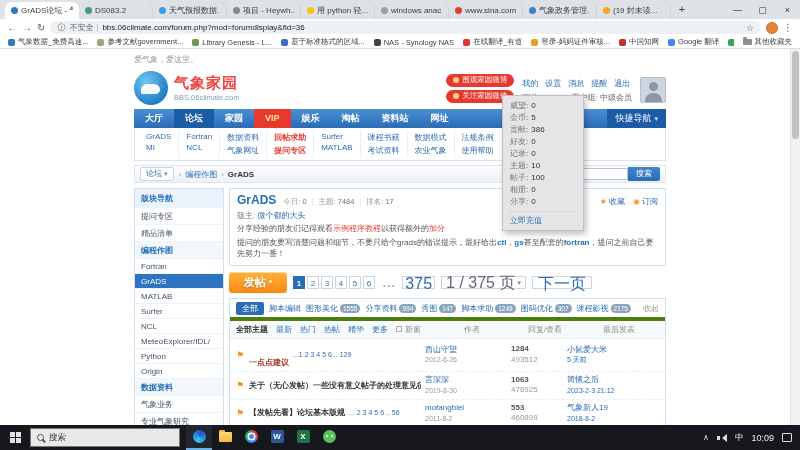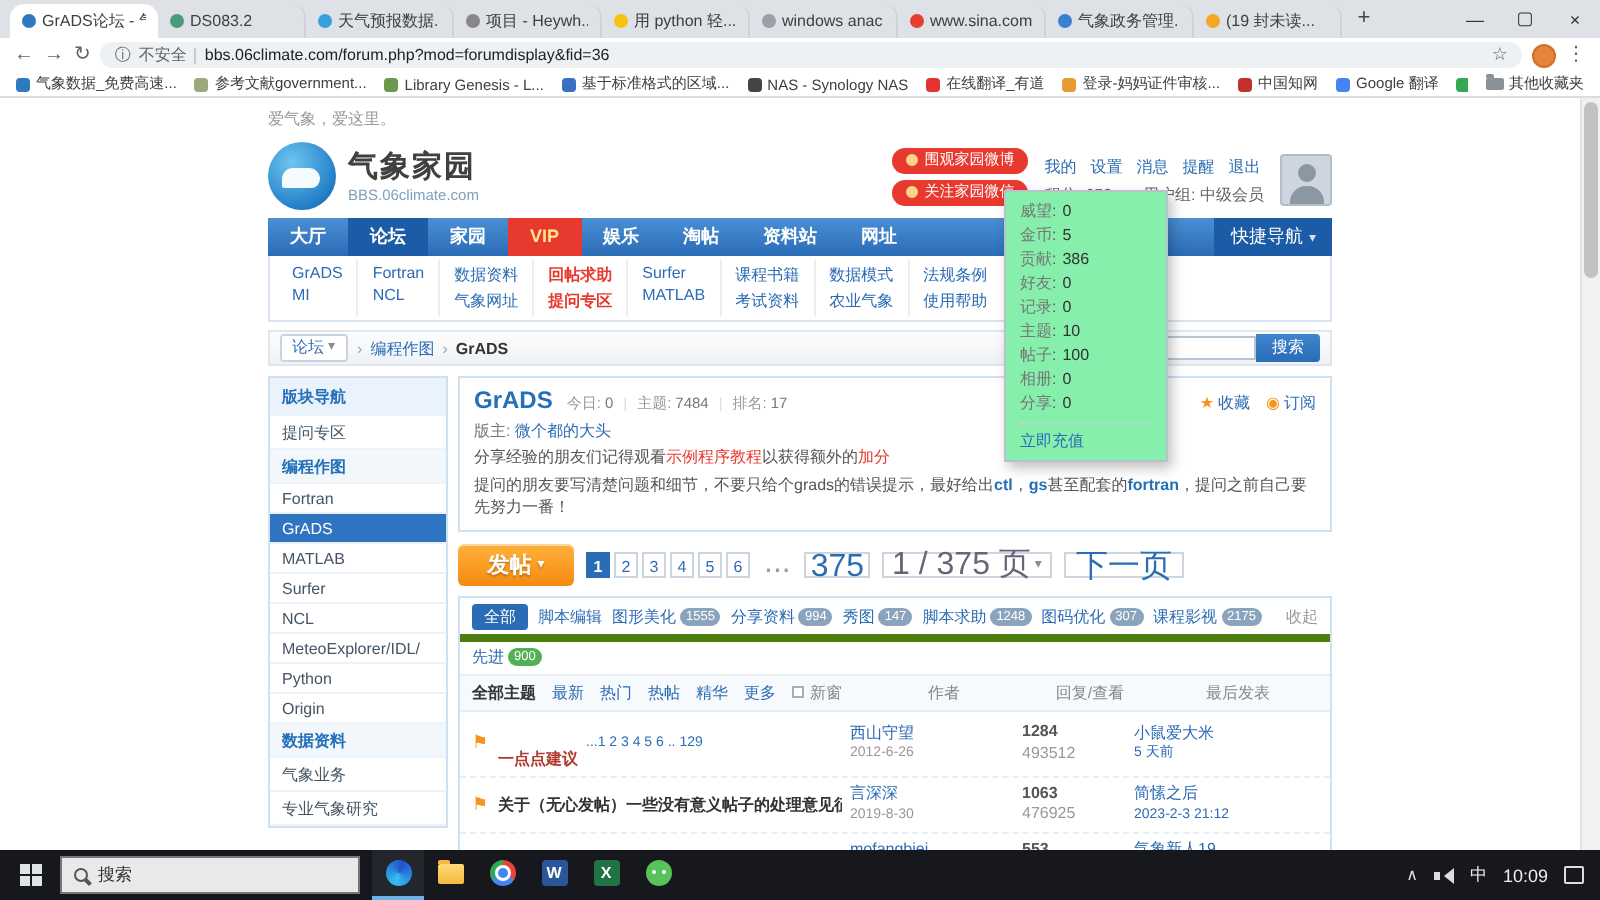--- a/index.html
+++ b/index.html
@@ -41,21 +41,21 @@
   .page { position:absolute; top:49px; left:0; right:0; bottom:25px; background:#fff; overflow:hidden; }
   .scrollbar { position:absolute; right:0; top:0; bottom:0; width:10px; background:#f1f1f1; border-left:1px solid #e3e3e3; }
   .thumb { position:absolute; top:2px; left:1px; right:1px; height:88px; background:#c2c2c2; border-radius:4px; }
   .wrapper { width:532px; margin:0 auto; position:relative; height:100%; }
 
   .slogan { font-size:8px; color:#999; padding:5px 0 2px; }
   .siterow { display:flex; align-items:center; height:42px; }
   .logo { width:34px; height:34px; border-radius:50%; background:radial-gradient(circle at 35% 30%, #6ec6f0, #1f7ac4 75%); position:relative; flex:none; }
   .logo::after { content:""; position:absolute; left:7px; top:13px; width:19px; height:10px; background:#fff; border-radius:10px 10px 8px 2px; opacity:.95; }
   .sitename { margin-left:6px; }
-  .site-title { font-size:15px; font-weight:bold; color:#404040; letter-spacing:1px; }
+  .site-title { font-size:15px; font-weight:bold; color:#ef4444; letter-spacing:1px; }
   .site-domain { font-size:7.5px; color:#7fa0bb; }
   .hdr-right { margin-left:auto; display:flex; align-items:flex-end; gap:8px; }
   .badges { display:flex; flex-direction:column; gap:3px; }
   .pill { background:#e8392f; color:#fff; font-size:7.5px; border-radius:8px; padding:1.5px 7px; display:flex; align-items:center; gap:3px; white-space:nowrap; }
   .pill-ic { width:6px; height:6px; border-radius:50%; background:#ffd28a; flex:none; }
   .uinfo { font-size:8px; }
   .ulinks { display:flex; gap:7px; margin-bottom:3px; }
   .ulink { color:#2d6cb5; white-space:nowrap; }
   .uscore { color:#666; display:flex; gap:6px; align-items:center; white-space:nowrap; }
   .caret { font-size:7px; color:#889; }
@@ -152,21 +152,21 @@
   .tauthor { width:90px; flex:none; line-height:1.3; padding-left:4px; }
   .ta-name { display:block; color:#2d6cb5; overflow:hidden; white-space:nowrap; }
   .ta-date { display:block; color:#999; font-size:7px; }
   .tnums { width:56px; flex:none; line-height:1.3; }
   .tn-r { display:block; color:#555; font-weight:bold; }
   .tn-v { display:block; color:#999; }
   .tlast { width:92px; flex:none; line-height:1.3; }
   .tl-name { display:block; color:#2d6cb5; overflow:hidden; white-space:nowrap; }
   .tl-date { display:block; color:#2d6cb5; font-size:7px; }
 
-  .userpanel { position:absolute; left:368px; top:46px; width:82px; background:#86efac; border:1px solid #b9c2cc;
+  .userpanel { position:absolute; left:368px; top:46px; width:82px; background:#e5e5e5; border:1px solid #b9c2cc;
                box-shadow:2px 3px 6px rgba(0,0,0,.25); z-index:50; padding:4px 7px; font-size:8px; color:#555; }
   .up-row { display:flex; line-height:12px; }
   .up-label { color:#777; }
   .up-value { color:#333; margin-left:3px; }
   .up-footer { border-top:1px dotted #ccd; margin-top:3px; padding-top:3px; }
   .up-link { color:#2d6cb5; }
 
   .statusbar { position:absolute; left:0; bottom:0; height:12px; background:#f8f8f8; border:1px solid #bbb; border-left:none; border-bottom:none;
                font-size:7.5px; color:#444; line-height:10px; padding:0 5px; z-index:60; white-space:nowrap; }
 
@@ -432,20 +432,21 @@
           <input class="search-input" style="">
           <span class="search-btn">搜索</span>
         </div>
       </div>
 
       <div class="mainarea">
         <div class="sidebar">
 
         <div class="sb-item header">版块导航</div>
             <div class="sb-item">提问专区</div>
+            <div class="sb-item">精品清单</div>
             <div class="sb-item section">编程作图</div>
             <div class="sb-item">Fortran</div>
             <div class="sb-item active">GrADS</div>
             <div class="sb-item">MATLAB</div>
             <div class="sb-item">Surfer</div>
             <div class="sb-item">NCL</div>
             <div class="sb-item">MeteoExplorer/IDL/</div>
             <div class="sb-item">Python</div>
             <div class="sb-item">Origin</div>
             <div class="sb-item section">数据资料</div>
@@ -541,27 +542,20 @@
                   <span>图码优化</span>
                   <span class="tbadge">307</span>
                 </span>
                   <span class="ttab">
                   <span>课程影视</span>
                   <span class="tbadge">2175</span>
                 </span>
                 </div>
               <span class="collapse">收起</span>
             </div>
-            <div class="typetabs2">
-
-            <span class="ttab green">
-                <span>先进</span>
-                <span class="tbadge">900</span>
-              </span>
-              </div>
 
             <div class="filterbar">
               <div class="fls">
 
               <span class="fl strong">全部主题</span>
                   <span class="fl">最新</span>
                   <span class="fl">热门</span>
                   <span class="fl">热帖</span>
                   <span class="fl">精华</span>
                   <span class="fl">更多</span>

